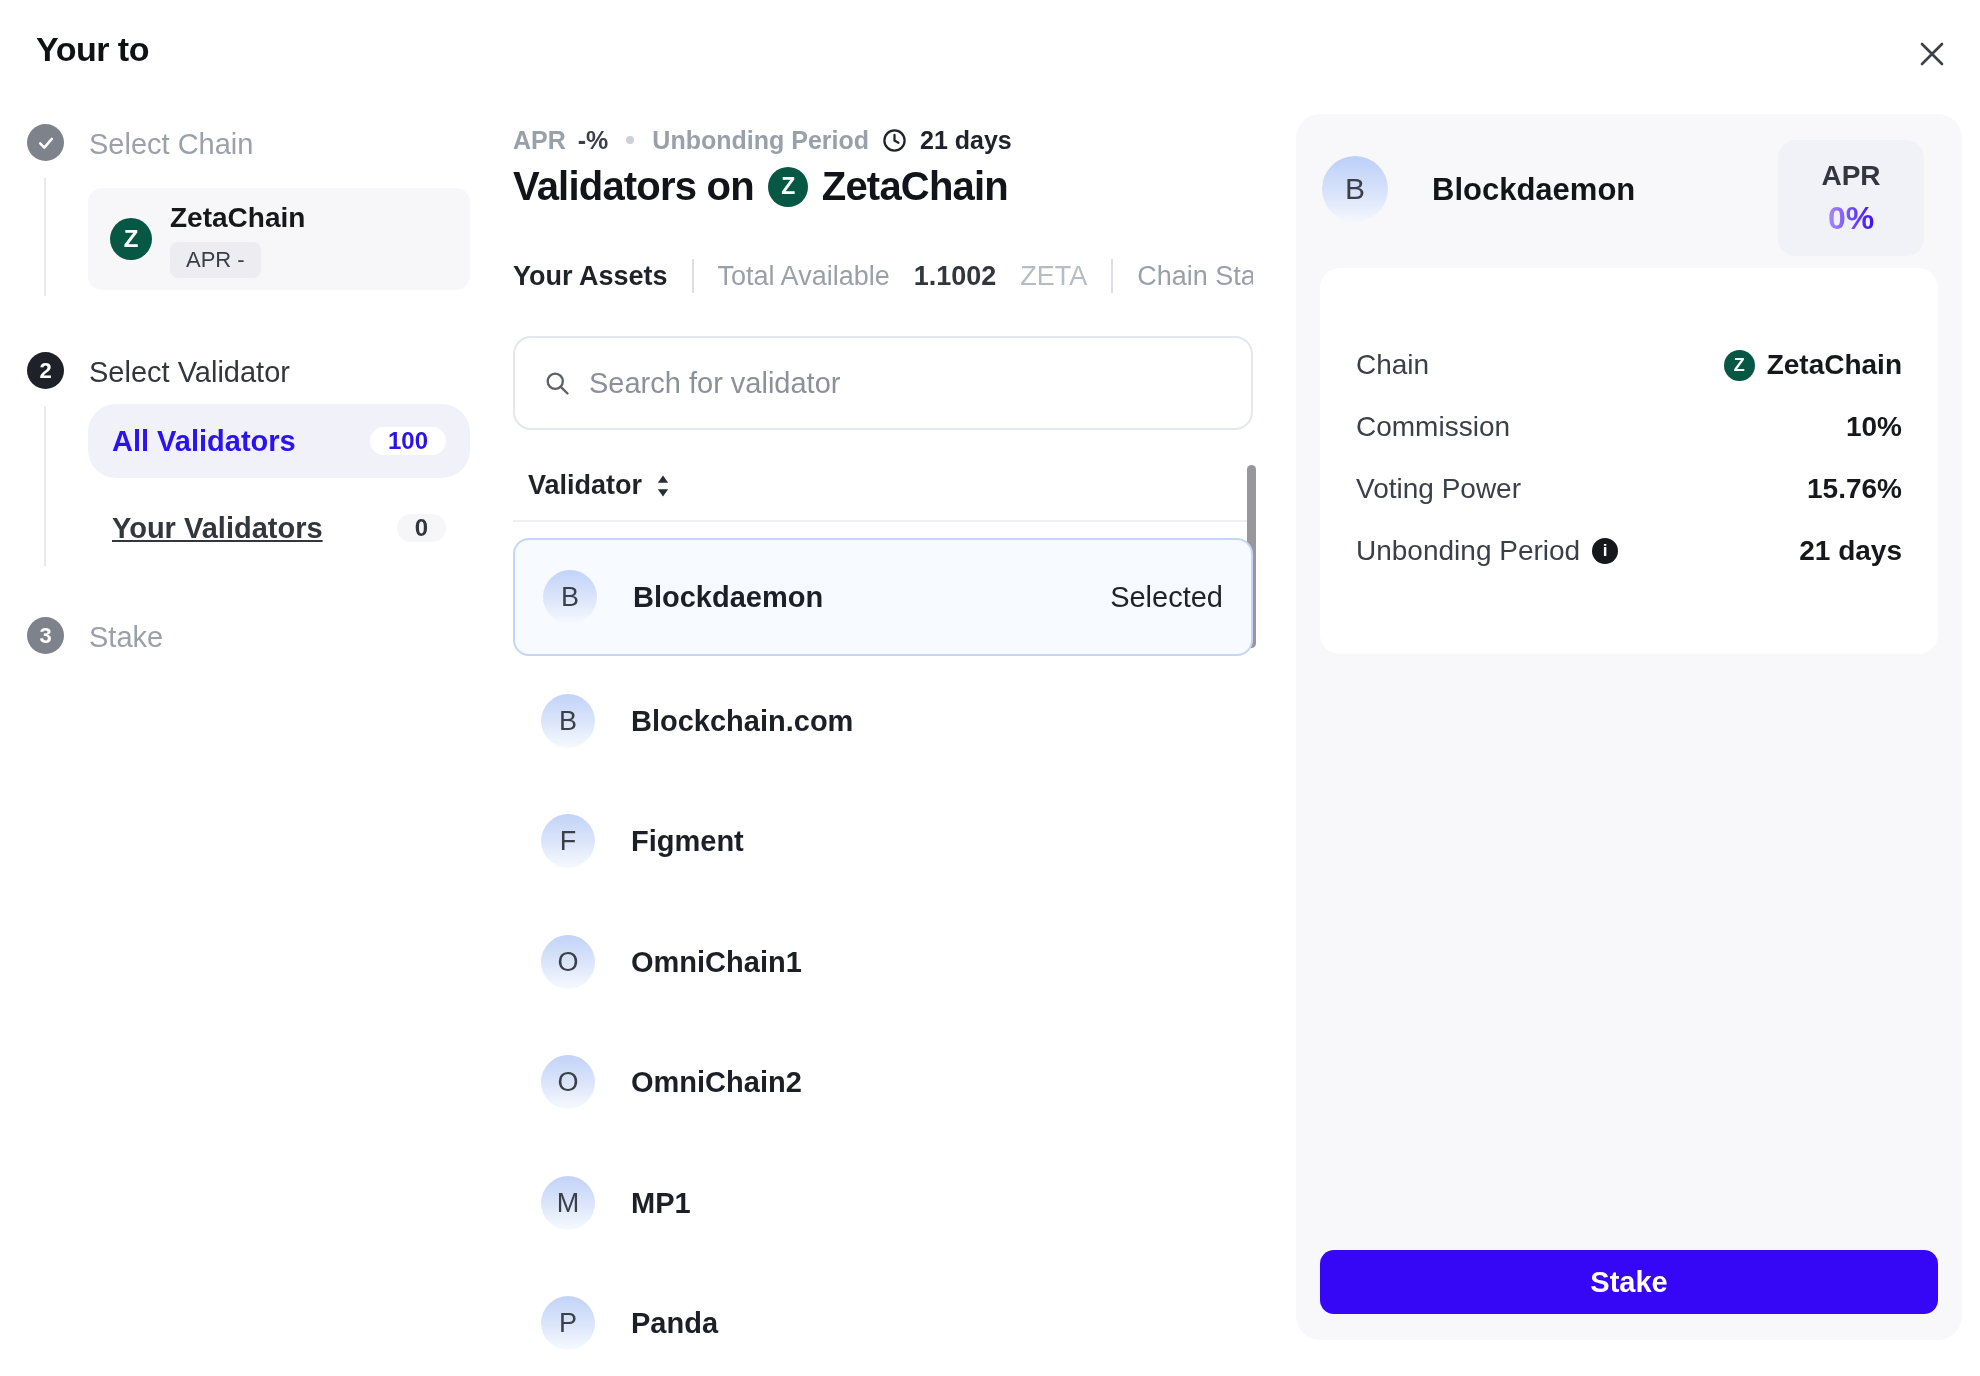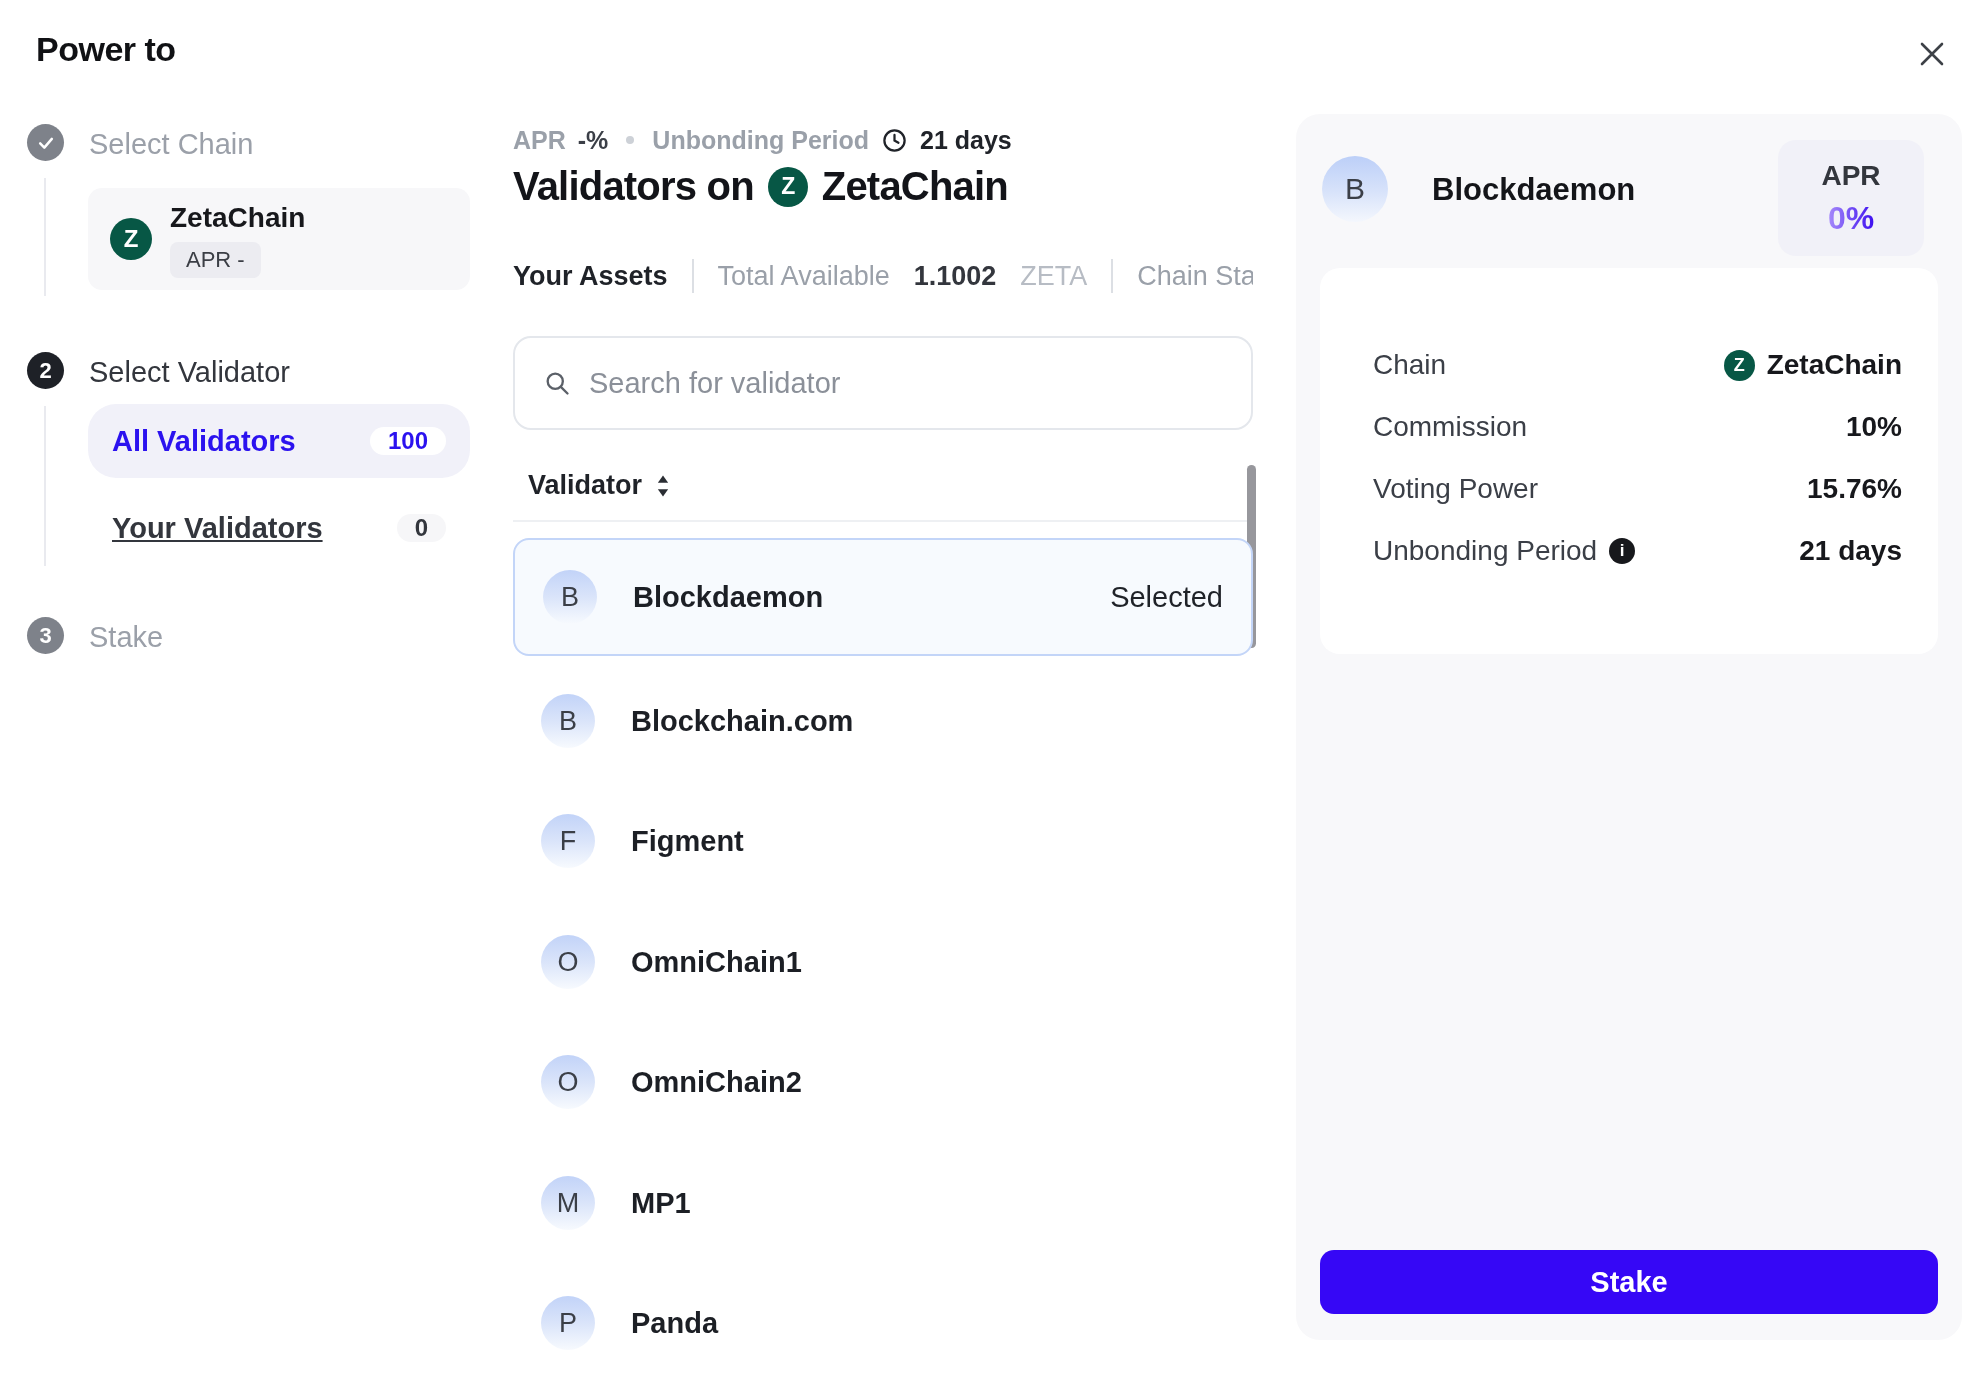--- a/index.html
+++ b/index.html
@@ -102,35 +102,35 @@
   .detail-card { position:absolute; left:24px; top:154px; width:618px; height:386px; background:#fff;
                  border-radius:20px; padding:34px 36px; }
   .tabs { display:flex; gap:46px; }
   .tab { font-size:29px; padding-bottom:18px; position:relative; cursor:pointer; }
   .tab.active { font-weight:600; color:#131419; }
   .tab.active::after { content:""; position:absolute; left:-8px; right:-8px; bottom:0; height:4px;
                        background:#17181c; border-radius:2px; }
   .tab.inactive { color:#8b9099; font-weight:500; }
   .d-rows { margin-top:32px; }
   .d-row { display:flex; align-items:center; justify-content:space-between; height:62px; }
-  .d-label { font-size:28px; color:#3b3f47; font-weight:500; display:flex; align-items:center; gap:12px;margin-left:17px; }
+  .d-label { font-size:28px; color:#3b3f47; font-weight:500; display:flex; align-items:center; gap:12px; }
   .d-value { font-size:28px; color:#17181c; font-weight:600; display:flex; align-items:center; gap:12px; }
   .info-dot { width:26px; height:26px; border-radius:50%; background:#17181c; color:#fff;
               display:flex; align-items:center; justify-content:center;
               font-size:17px; font-weight:700; cursor:pointer; }
   .stake-btn { position:absolute; left:24px; top:1136px; width:618px; height:64px; background:#3607f6;
                border-radius:14px; color:#fff; font-size:29px; font-weight:600;
                display:flex; align-items:center; justify-content:center; cursor:pointer; }
 
   svg { display:block; }
 </style>
 </head>
 <body>
 
-<h1 class="abs modal-title">Power to</h1>
+<h1 class="abs modal-title">Your to</h1>
 <div class="abs close-btn">
   <svg width="34" height="34" viewBox="0 0 34 34">
     <path d="M7 7 L27 27 M27 7 L7 27" stroke="#3d4147" stroke-width="2.6" stroke-linecap="round" fill="none"></path>
   </svg>
 </div>
 
 <div class="abs step-circle step-done" style="top:124px">
   <svg width="20" height="20" viewBox="0 0 24 24">
     <path d="M5 12.5l5 5 9-10.5" stroke="#fff" stroke-width="3" fill="none" stroke-linecap="round" stroke-linejoin="round"></path>
   </svg>

